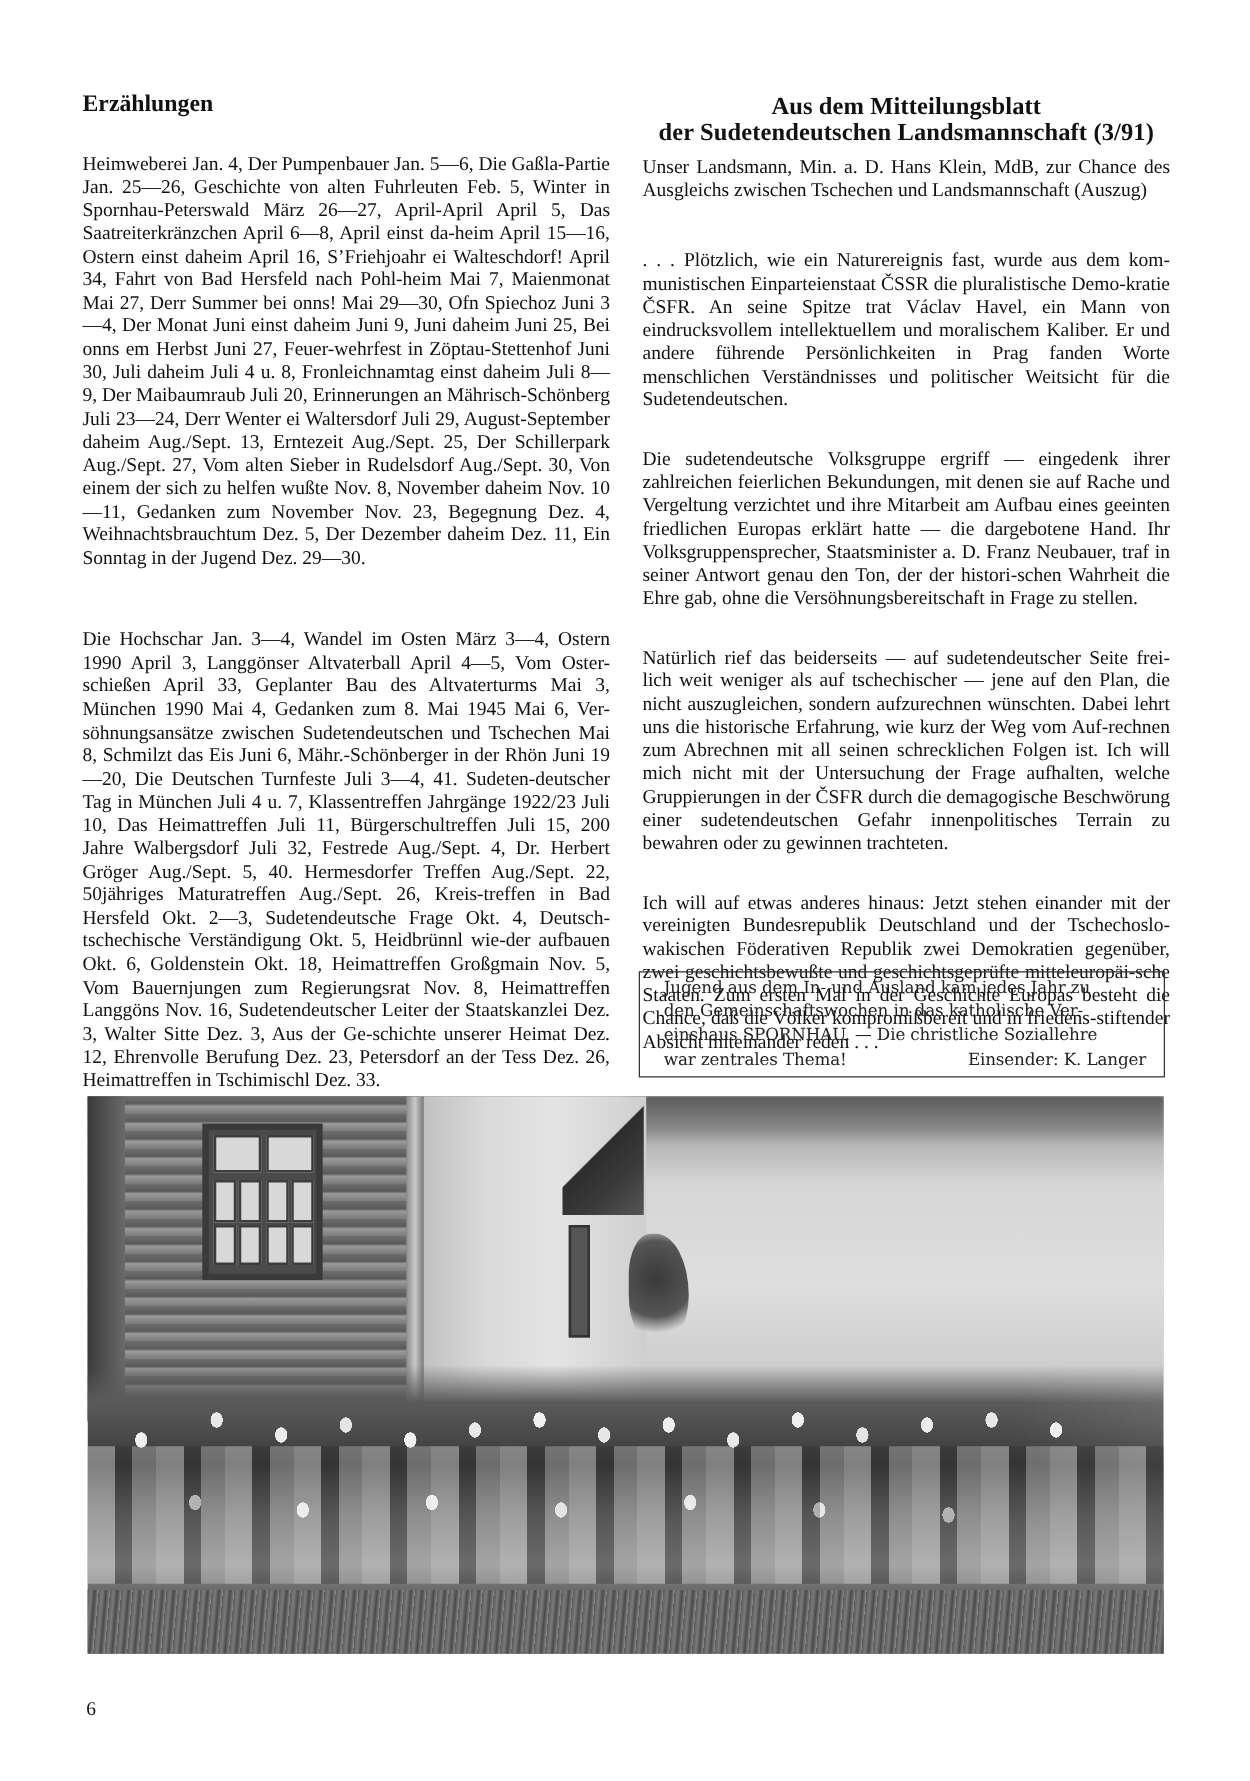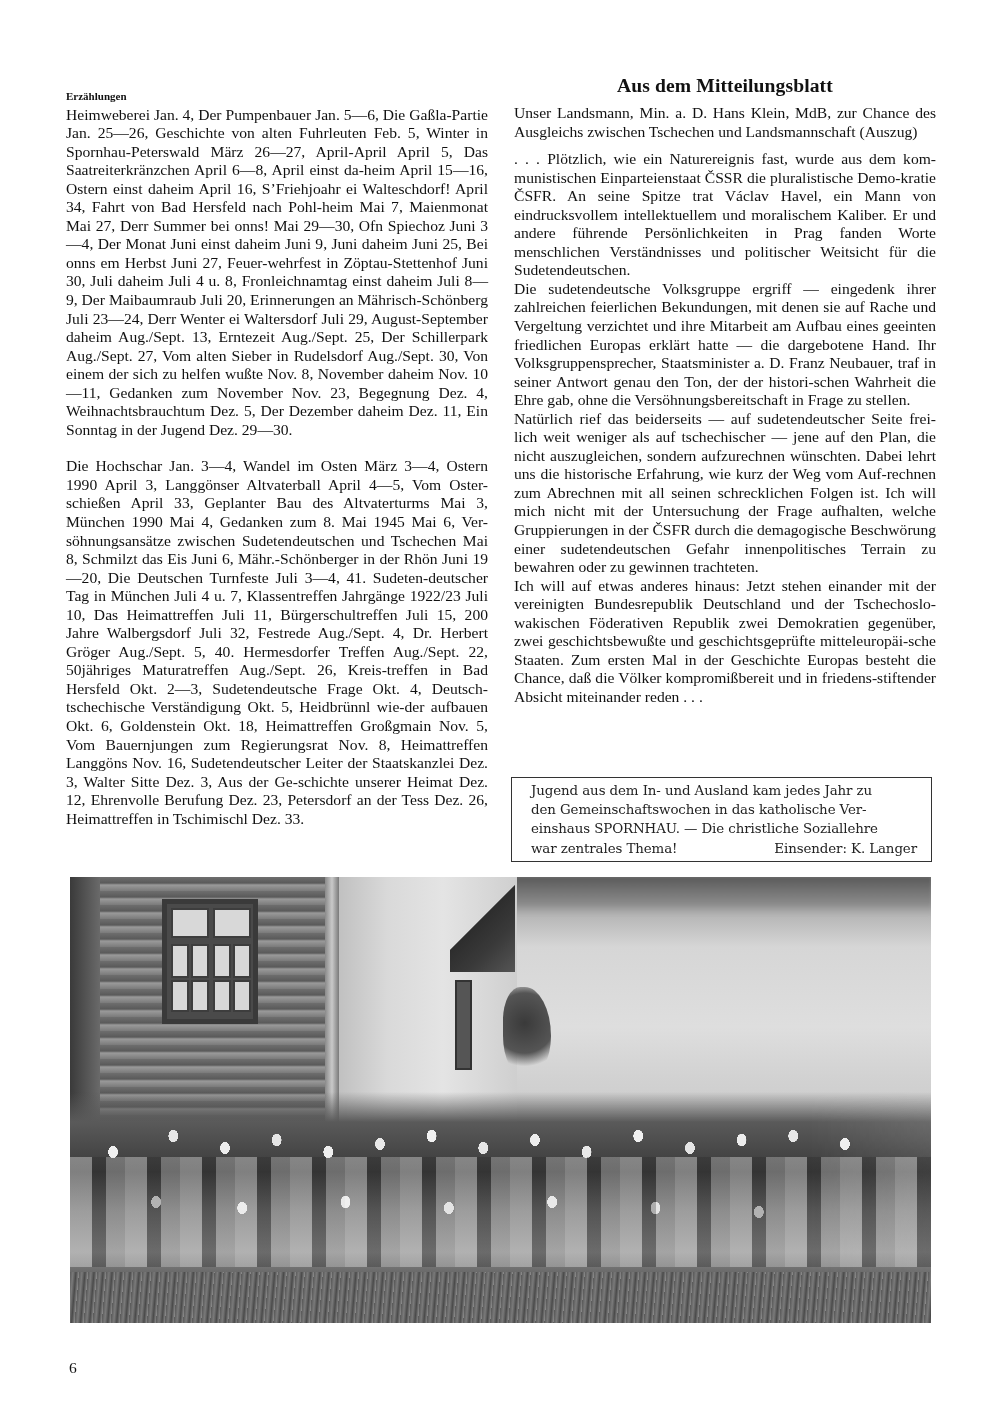--- a/index.html
+++ b/index.html
@@ -3,22 +3,22 @@
 <meta charset="utf-8">
 <style>
   * { box-sizing: border-box; margin: 0; padding: 0; }
   html, body { width: 1000px; height: 1425px; background: #ffffff; }
   body { position: relative; font-family: "Liberation Serif", "DejaVu Serif", serif; color: #111; overflow: hidden; }
 
   .col { position: absolute; font-size: 15.6px; line-height: 18.55px; text-align: justify; hyphens: manual; }
   .col-left { left: 66px; top: 75px; width: 422px; }
   .col-right { left: 514px; top: 75px; width: 422px; }
 
-  .section-head { font-weight: bold; font-size: 11px; line-height: 18.5px; margin-top: 12px; }
-  .para { text-align: justify; text-align-last: left; }
+  .section-head { font-weight: bold; font-size: 19px; line-height: 18.5px; }
+  .para { text-align: justify; text-align-last: left; margin-top: 29px; }
   .gap { height: 18px; }
 
   .article-title { font-weight: bold; font-size: 19.6px; line-height: 21px; text-align: center; letter-spacing: 0.1px; }
   .article-title span { display: block; }
   .intro { margin-top: 8px; }
   .intro-gap { height: 9px; }
 
   .caption-box {
     position: absolute; left: 511px; top: 777px; width: 421px; height: 85px;
     border: 1.5px solid #333; padding: 3px 10px 0 19px;
@@ -132,20 +132,21 @@
 <div class="col col-left">
   <div class="section-head">Erzählungen</div>
   <p class="para">Heimweberei Jan. 4, Der Pumpenbauer Jan. 5—6, Die Gaßla-Partie Jan. 25—26, Geschichte von alten Fuhrleuten Feb. 5, Winter in Spornhau-Peterswald März 26—27, April-April April 5, Das Saatreiterkränzchen April 6—8, April einst da-heim April 15—16, Ostern einst daheim April 16, S’Friehjoahr ei Walteschdorf! April 34, Fahrt von Bad Hersfeld nach Pohl-heim Mai 7, Maienmonat Mai 27, Derr Summer bei onns! Mai 29—30, Ofn Spiechoz Juni 3—4, Der Monat Juni einst daheim Juni 9, Juni daheim Juni 25, Bei onns em Herbst Juni 27, Feuer-wehrfest in Zöptau-Stettenhof Juni 30, Juli daheim Juli 4 u. 8, Fronleichnamtag einst daheim Juli 8—9, Der Maibaumraub Juli 20, Erinnerungen an Mährisch-Schönberg Juli 23—24, Derr Wenter ei Waltersdorf Juli 29, August-September daheim Aug./Sept. 13, Erntezeit Aug./Sept. 25, Der Schillerpark Aug./Sept. 27, Vom alten Sieber in Rudelsdorf Aug./Sept. 30, Von einem der sich zu helfen wußte Nov. 8, November daheim Nov. 10—11, Gedanken zum November Nov. 23, Begegnung Dez. 4, Weihnachtsbrauchtum Dez. 5, Der Dezember daheim Dez. 11, Ein Sonntag in der Jugend Dez. 29—30.</p>
   <div class="gap"></div>
   <p class="para">Die Hochschar Jan. 3—4, Wandel im Osten März 3—4, Ostern 1990 April 3, Langgönser Altvaterball April 4—5, Vom Oster-schießen April 33, Geplanter Bau des Altvaterturms Mai 3, München 1990 Mai 4, Gedanken zum 8. Mai 1945 Mai 6, Ver-söhnungsansätze zwischen Sudetendeutschen und Tschechen Mai 8, Schmilzt das Eis Juni 6, Mähr.-Schönberger in der Rhön Juni 19—20, Die Deutschen Turnfeste Juli 3—4, 41. Sudeten-deutscher Tag in München Juli 4 u. 7, Klassentreffen Jahrgänge 1922/23 Juli 10, Das Heimattreffen Juli 11, Bürgerschultreffen Juli 15, 200 Jahre Walbergsdorf Juli 32, Festrede Aug./Sept. 4, Dr. Herbert Gröger Aug./Sept. 5, 40. Hermesdorfer Treffen Aug./Sept. 22, 50jähriges Maturatreffen Aug./Sept. 26, Kreis-treffen in Bad Hersfeld Okt. 2—3, Sudetendeutsche Frage Okt. 4, Deutsch-tschechische Verständigung Okt. 5, Heidbrünnl wie-der aufbauen Okt. 6, Goldenstein Okt. 18, Heimattreffen Großgmain Nov. 5, Vom Bauernjungen zum Regierungsrat Nov. 8, Heimattreffen Langgöns Nov. 16, Sudetendeutscher Leiter der Staatskanzlei Dez. 3, Walter Sitte Dez. 3, Aus der Ge-schichte unserer Heimat Dez. 12, Ehrenvolle Berufung Dez. 23, Petersdorf an der Tess Dez. 26, Heimattreffen in Tschimischl Dez. 33.</p>
 </div>
 
 <div class="col col-right">
   <h1 class="article-title">
     <span>Aus dem Mitteilungsblatt</span>
+    <span>der Sudetendeutschen Landsmannschaft (3/91)</span>
   </h1>
   <p class="para intro">Unser Landsmann, Min. a. D. Hans Klein, MdB, zur Chance des Ausgleichs zwischen Tschechen und Landsmannschaft (Auszug)</p>
   <div class="intro-gap"></div>
   <p class="para">. . . Plötzlich, wie ein Naturereignis fast, wurde aus dem kom-munistischen Einparteienstaat ČSSR die pluralistische Demo-kratie ČSFR. An seine Spitze trat Václav Havel, ein Mann von eindrucksvollem intellektuellem und moralischem Kaliber. Er und andere führende Persönlichkeiten in Prag fanden Worte menschlichen Verständnisses und politischer Weitsicht für die Sudetendeutschen.</p>
   <p class="para">Die sudetendeutsche Volksgruppe ergriff — eingedenk ihrer zahlreichen feierlichen Bekundungen, mit denen sie auf Rache und Vergeltung verzichtet und ihre Mitarbeit am Aufbau eines geeinten friedlichen Europas erklärt hatte — die dargebotene Hand. Ihr Volksgruppensprecher, Staatsminister a. D. Franz Neubauer, traf in seiner Antwort genau den Ton, der der histori-schen Wahrheit die Ehre gab, ohne die Versöhnungsbereitschaft in Frage zu stellen.</p>
   <p class="para">Natürlich rief das beiderseits — auf sudetendeutscher Seite frei-lich weit weniger als auf tschechischer — jene auf den Plan, die nicht auszugleichen, sondern aufzurechnen wünschten. Dabei lehrt uns die historische Erfahrung, wie kurz der Weg vom Auf-rechnen zum Abrechnen mit all seinen schrecklichen Folgen ist. Ich will mich nicht mit der Untersuchung der Frage aufhalten, welche Gruppierungen in der ČSFR durch die demagogische Beschwörung einer sudetendeutschen Gefahr innenpolitisches Terrain zu bewahren oder zu gewinnen trachteten.</p>
   <p class="para">Ich will auf etwas anderes hinaus: Jetzt stehen einander mit der vereinigten Bundesrepublik Deutschland und der Tschechoslo-wakischen Föderativen Republik zwei Demokratien gegenüber, zwei geschichtsbewußte und geschichtsgeprüfte mitteleuropäi-sche Staaten. Zum ersten Mal in der Geschichte Europas besteht die Chance, daß die Völker kompromißbereit und in friedens-stiftender Absicht miteinander reden . . .</p>
 </div>
 
 <div class="caption-box">

